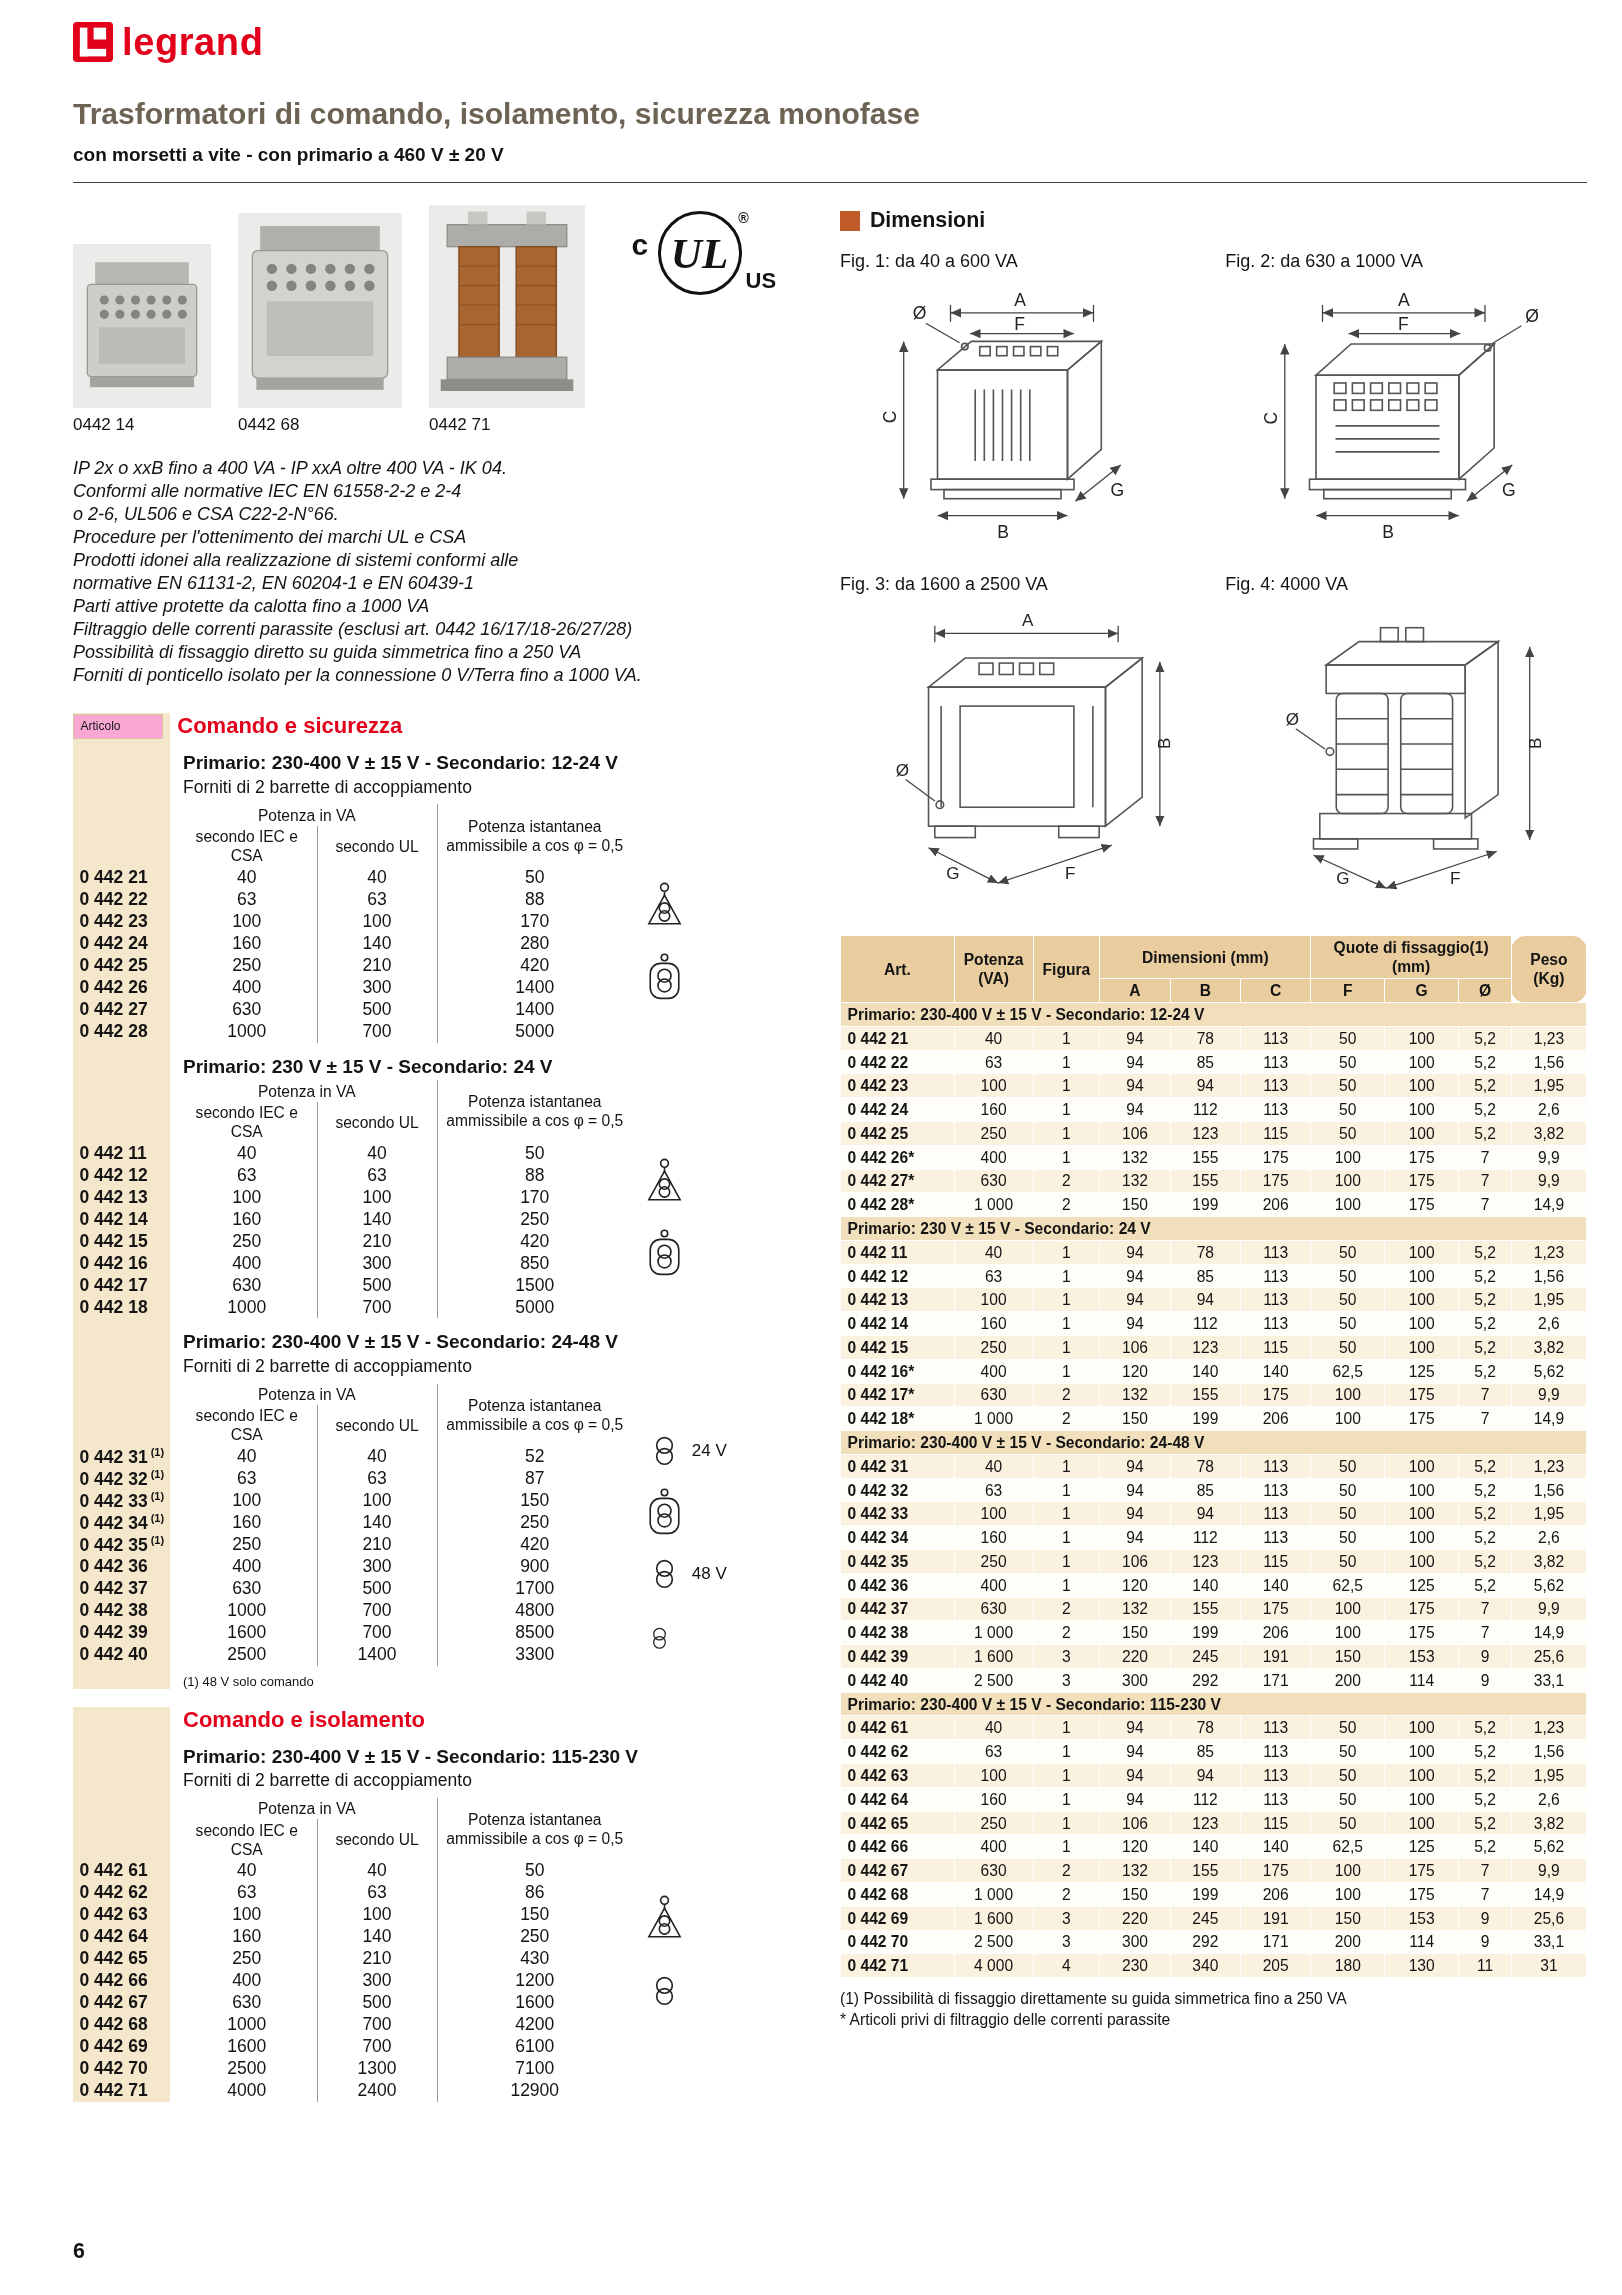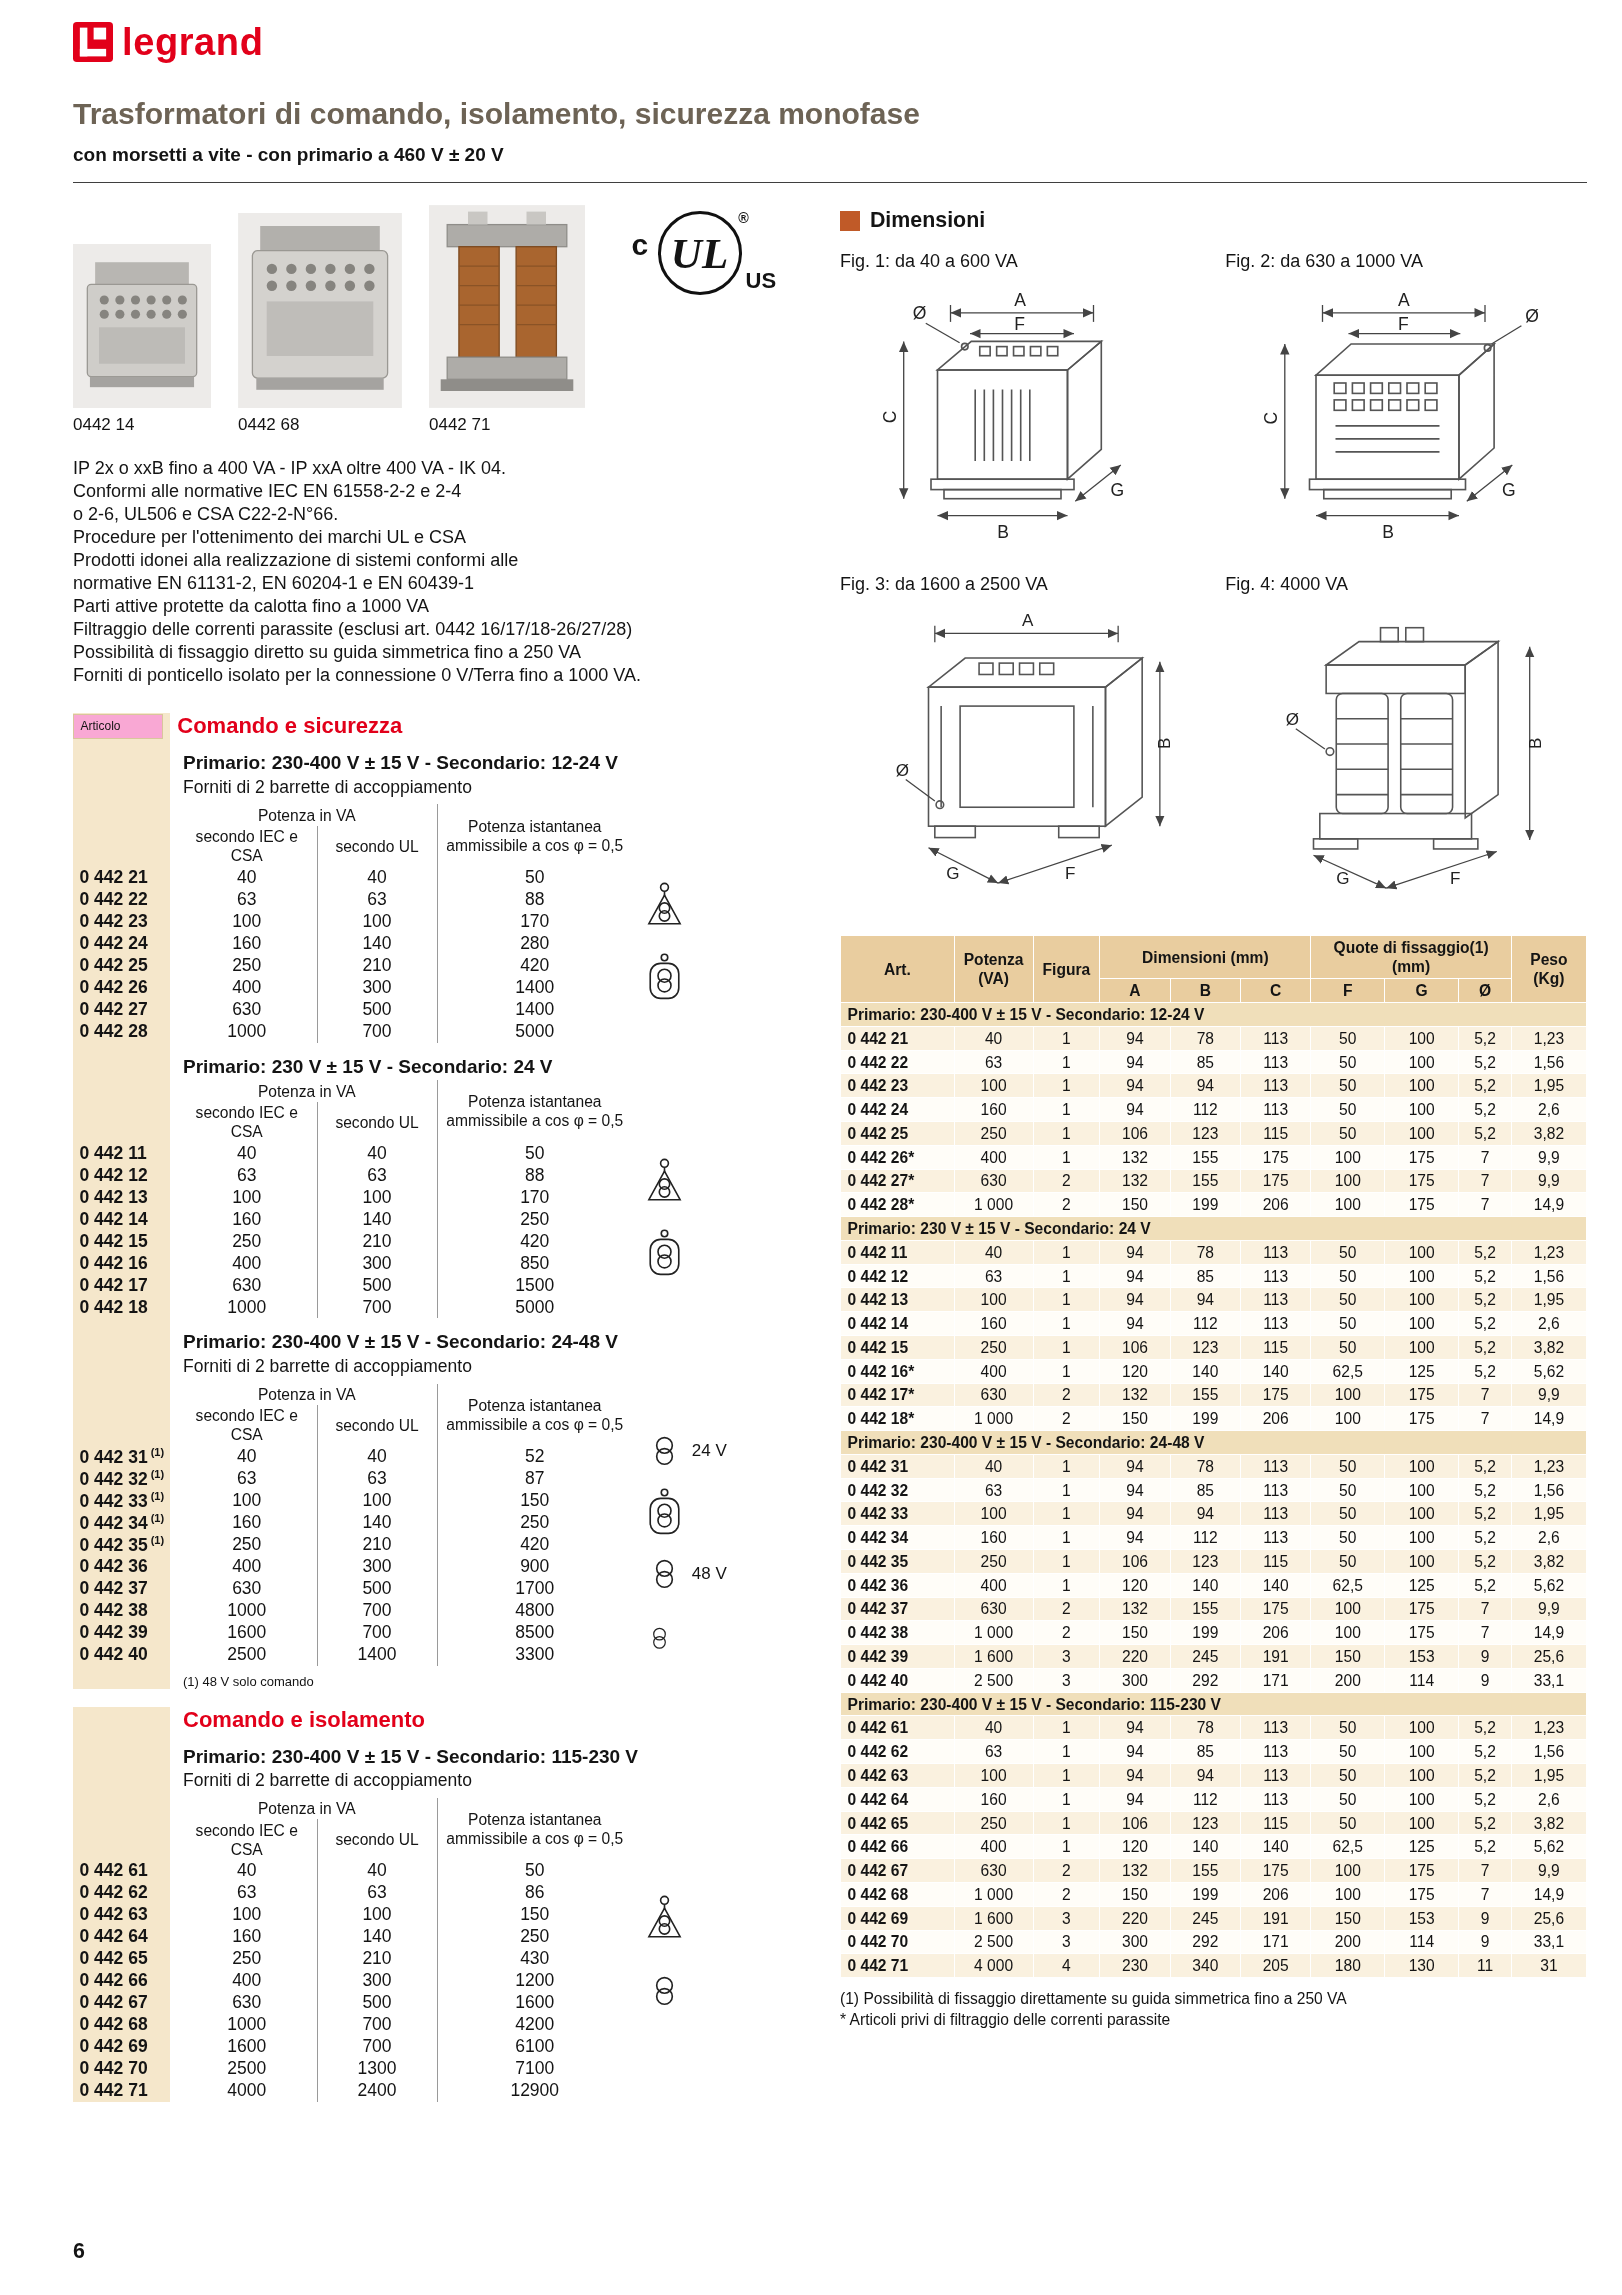--- a/index.html
+++ b/index.html
@@ -25,21 +25,21 @@
   .cert { position:relative; margin-left:19.5px; align-self:flex-start; margin-top:6.5px; width:143px; height:123px; }
   .cert-c { position:absolute; left:0; top:17px; font-size:30px; font-weight:bold; }
   .cert-ul { position:absolute; left:26px; top:0; width:84px; height:84px; border:3.2px solid #111; border-radius:50%;
              display:flex; align-items:center; justify-content:center;
              font-family:"Liberation Serif",serif; font-style:italic; font-weight:bold; font-size:43px; }
   .cert-reg { position:absolute; right:-10.4px; top:-3.9px; font-size:14.3px; font-style:normal; font-family:"Liberation Sans",sans-serif; }
   .cert-us { position:absolute; left:114px; top:57px; font-size:22px; font-weight:bold; }
 
   
   .intro { font-size:18px; line-height:23px; margin-bottom:26px; }
-  .intro div { white-space:nowrap; }
+  .intro div { white-space:nowrap;font-style:italic; }
 
   
   .group { position:relative; }
   .group::before { content:""; position:absolute; left:0; top:0; bottom:0; width:97px; background:#f5e7cb; }
   .group + .group { margin-top:18px; }
   .group > * { position:relative; }
   .sel-head { display:flex; align-items:center; margin-bottom:1.3px; }
   .articolo { width:90px; background:#f9a8d4; border:0.6px solid #d9c69c; font-size:12px; padding:4.5px 6.5px; }
   .group-title { color:#e2001a; font-size:22px; font-weight:bold; margin-left:14.3px; }
   .group-title.solo { margin-left:110px; }
@@ -72,21 +72,21 @@
   .arrow2 { marker-start:url(#ar); marker-end:url(#ar); }
 
   table.dim { border-collapse:collapse; width:100%; }
   table.dim th, table.dim td { border:1.3px solid #fff; font-size:15.6px; padding:1.9px 3.2px; text-align:center; line-height:19px; }
   table.dim thead th { background:#e9cd9f; font-weight:bold; }
   table.dim td.sec { background:#f0dfba; font-weight:bold; text-align:left; padding-left:6.5px; }
   table.dim tr.alt td { background:#faf1df; }
   table.dim tr:not(.alt):not(.secrow) td { background:#fffdf8; }
   table.dim td.artc { font-weight:bold; text-align:left; padding-left:6.5px; white-space:nowrap; }
   table.dim .w-art { width:97px; } table.dim .w-pot { width:65px; } table.dim .w-fig { width:57px; }
-  table.dim .w-abc { width:60px; } table.dim .w-fg { width:63px; } table.dim .w-o { width:45px; } table.dim .w-peso { width:64px; }
+  table.dim .w-abc { width:60px; } table.dim .w-fg { width:63px; } table.dim .w-o { width:45px; } table.dim .w-peso { width:64px;border-radius:15px; }
   .dim-notes { font-size:15.6px; line-height:21px; margin-top:10.4px; }
 
   .page-num { position:absolute; left:73px; bottom:31px; font-size:21.4px; font-weight:bold; }
 
   
   .photo svg { display:block; }
 </style>
 </head>
 <body>
 

